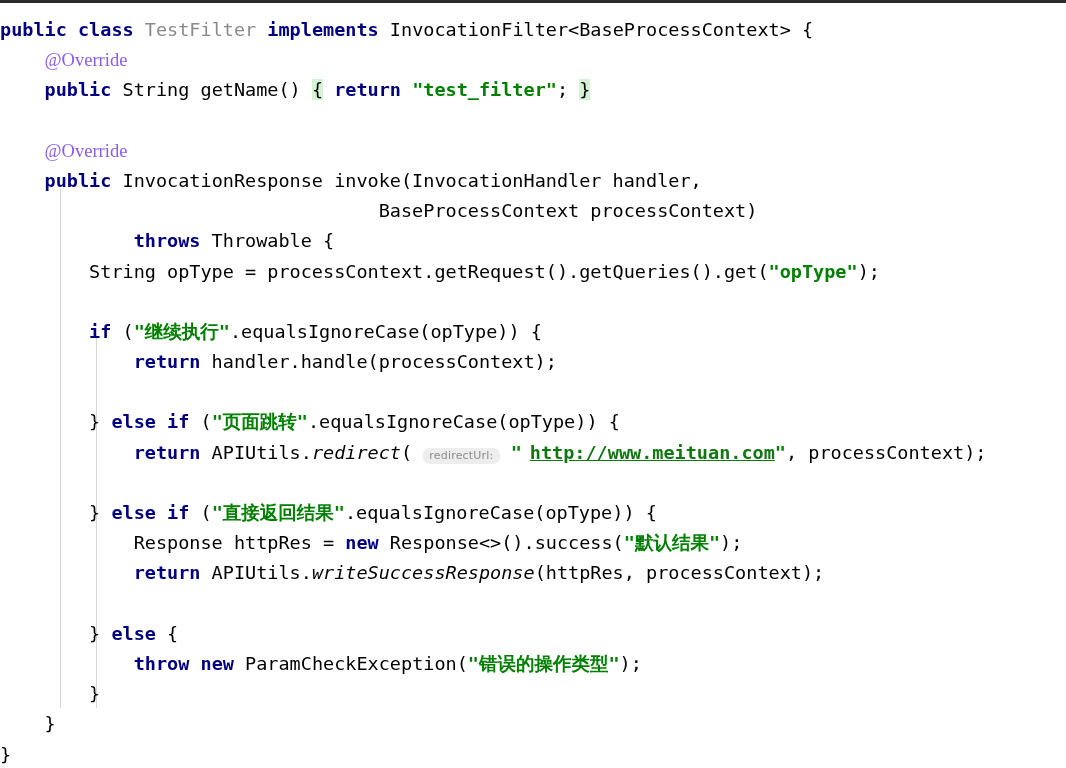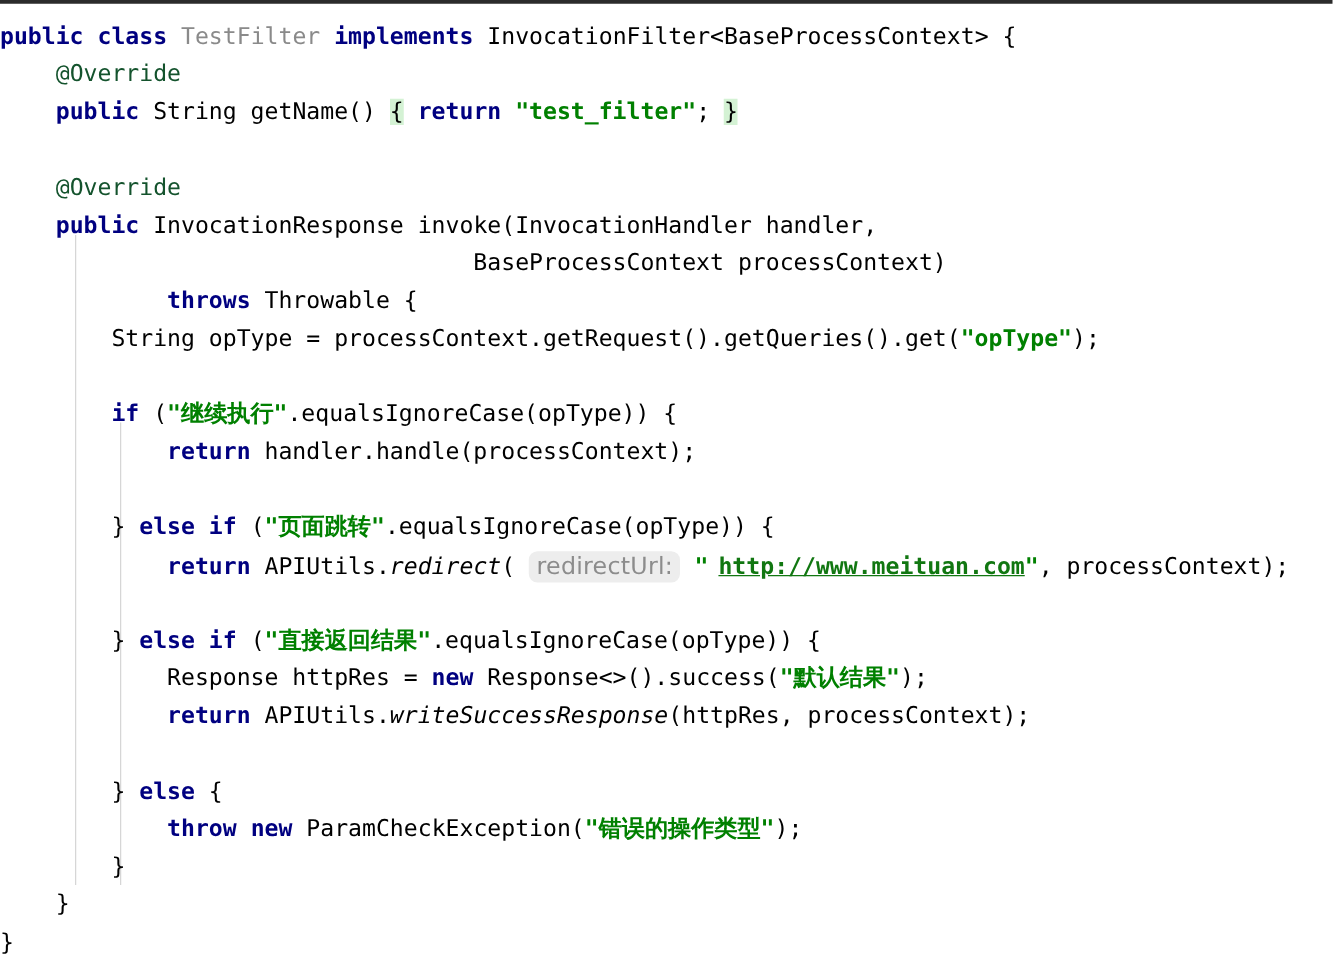--- a/index.html
+++ b/index.html
@@ -42,30 +42,30 @@
   .ln {
     height: 30.2px;
     white-space: pre;
     display: block;
   }
 
   
   .kw        { color: #000080; font-weight: bold; }            
   .plain     { color: #000000; }
   .cls       { color: #8a8a8a; }                                
-  .anno      { color: #14532d; }                                
+  .anno      { color: #8b5cf6; font-family: Liberation Serif, serif; }                                
   .str       { color: #008000; font-weight: bold; }             
   .ital      { color: #000000; font-style: italic; text-align: center; }            
   .link      { color: #117711; font-weight: bold; text-decoration: underline; margin-left: 8px; }
   .brace-hi  { background: #d4f2d4; }                           
 
   
   .hint {
     font-family: "DejaVu Sans", "Liberation Sans", sans-serif;
-    font-size: 19px;
+    font-size: 11px;
     font-style: normal;
     color: #8c8c8c;
     background: #ededed;
     border-radius: 7px;
     padding: 1px 6px 2px 6px;
     letter-spacing: 0.2px;
   }
 
   
   .guide {

